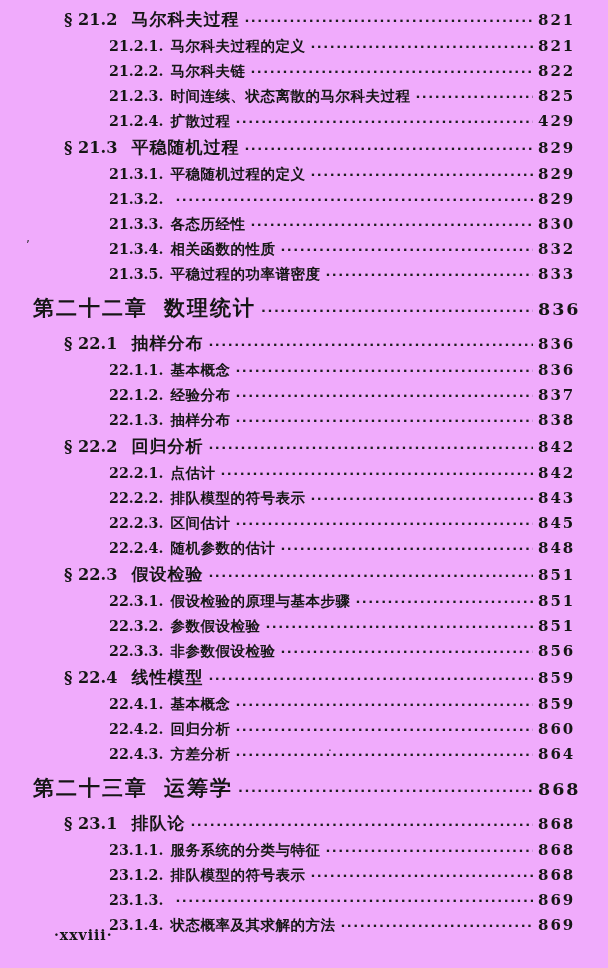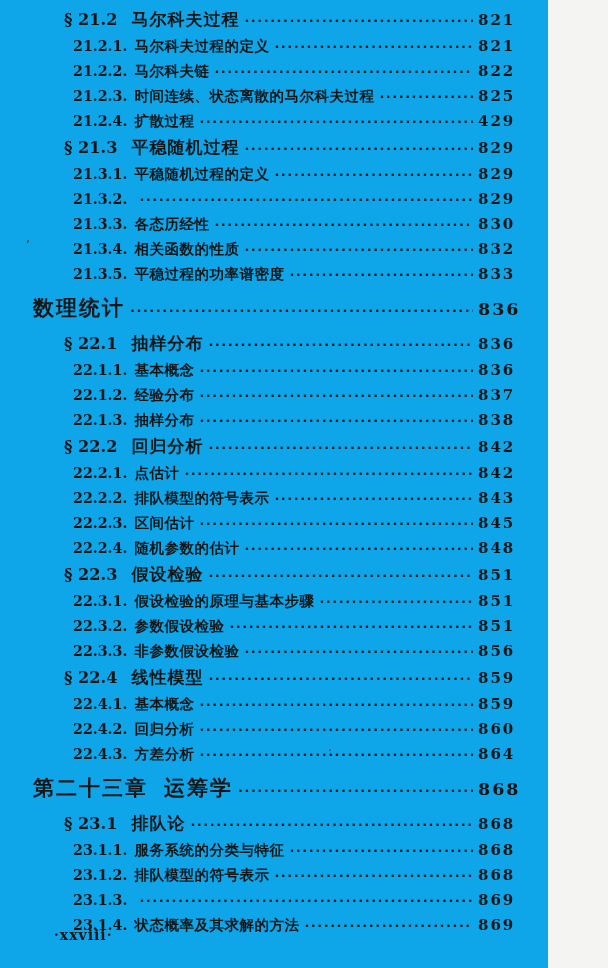--- a/index.html
+++ b/index.html
@@ -4,22 +4,22 @@
 <style>
   html,body{margin:0;padding:0;}
   body{
     width:608px;height:968px;
     background:#f4f4f2;
     font-family:"DejaVu Sans", sans-serif;
     color:#161616;
   }
   .page{
     position:relative;
-    width:548px;height:968px;
-    background:#0ea5e9;
+    width:608px;height:968px;
+    background:#f0abfc;
     overflow:hidden;
   }
   .toc{
     position:absolute;
     top:6px;left:0;right:0;
     padding-right:24px;
     box-sizing:border-box;
   }
   .row{
     display:flex;
@@ -35,21 +35,21 @@
     letter-spacing:2px;
   }
   .row.section{
     padding-left:64px;
     font-size:17px;
     font-weight:700;
     line-height:26px;
     letter-spacing:1px;
   }
   .row.sub{
-    padding-left:73px;
+    padding-left:109px;
     font-size:14.5px;
     font-weight:600;
     line-height:25px;
     letter-spacing:0.5px;
   }
   .num{
     white-space:nowrap;
     font-family:"DejaVu Serif", serif;
     font-weight:700;
     letter-spacing:0;
@@ -160,20 +160,21 @@
       <span class="dots">································································································································································</span>
       <span class="pageno">832</span>
     </div>
       <div class="row sub">
       <span class="num">21.3.5.</span>
       <span class="title">平稳过程的功率谱密度</span>
       <span class="dots">································································································································································</span>
       <span class="pageno">833</span>
     </div>
       <div class="row chapter">
+      <span class="num">第二十二章</span>
       <span class="title">数理统计</span>
       <span class="dots">································································································································································</span>
       <span class="pageno">836</span>
     </div>
       <div class="row section">
       <span class="num">§ 22.1</span>
       <span class="title">抽样分布</span>
       <span class="dots">································································································································································</span>
       <span class="pageno">836</span>
     </div>

